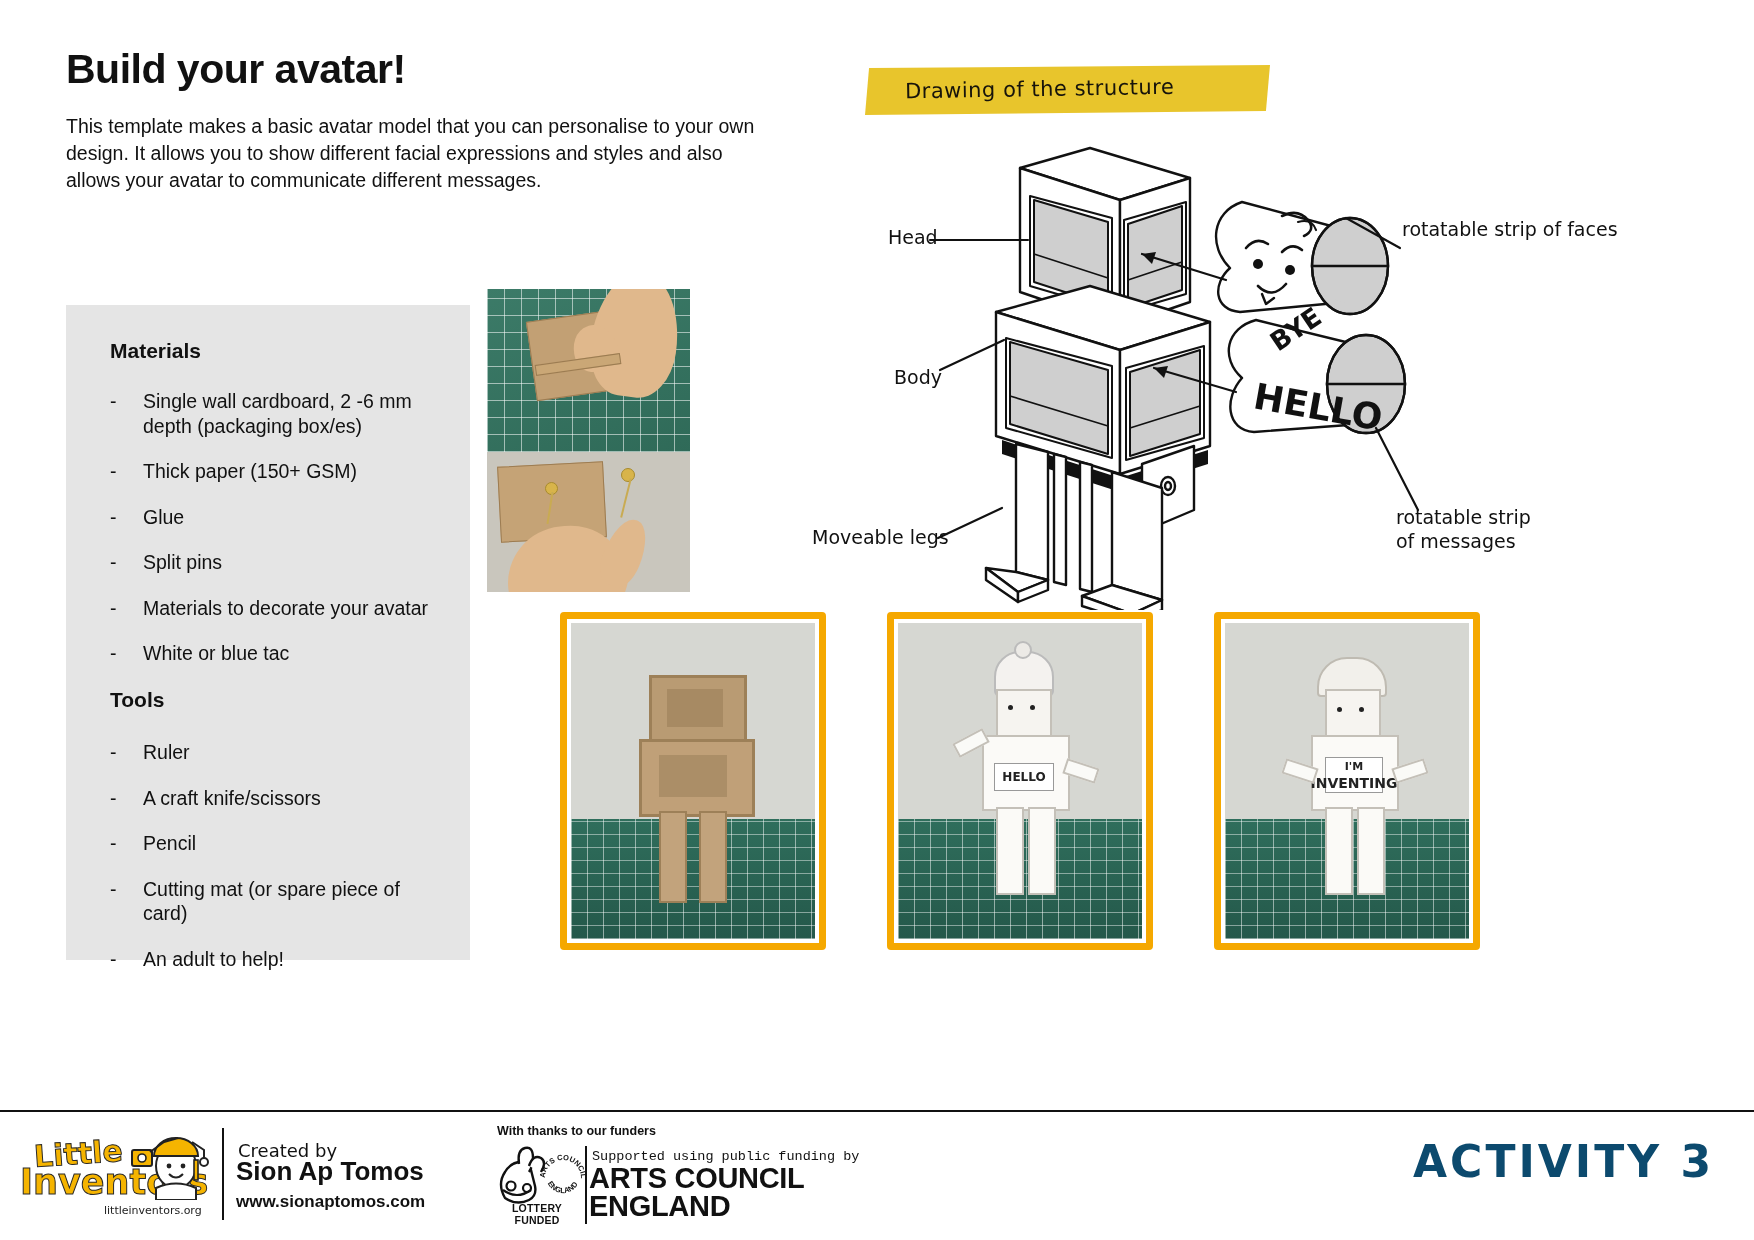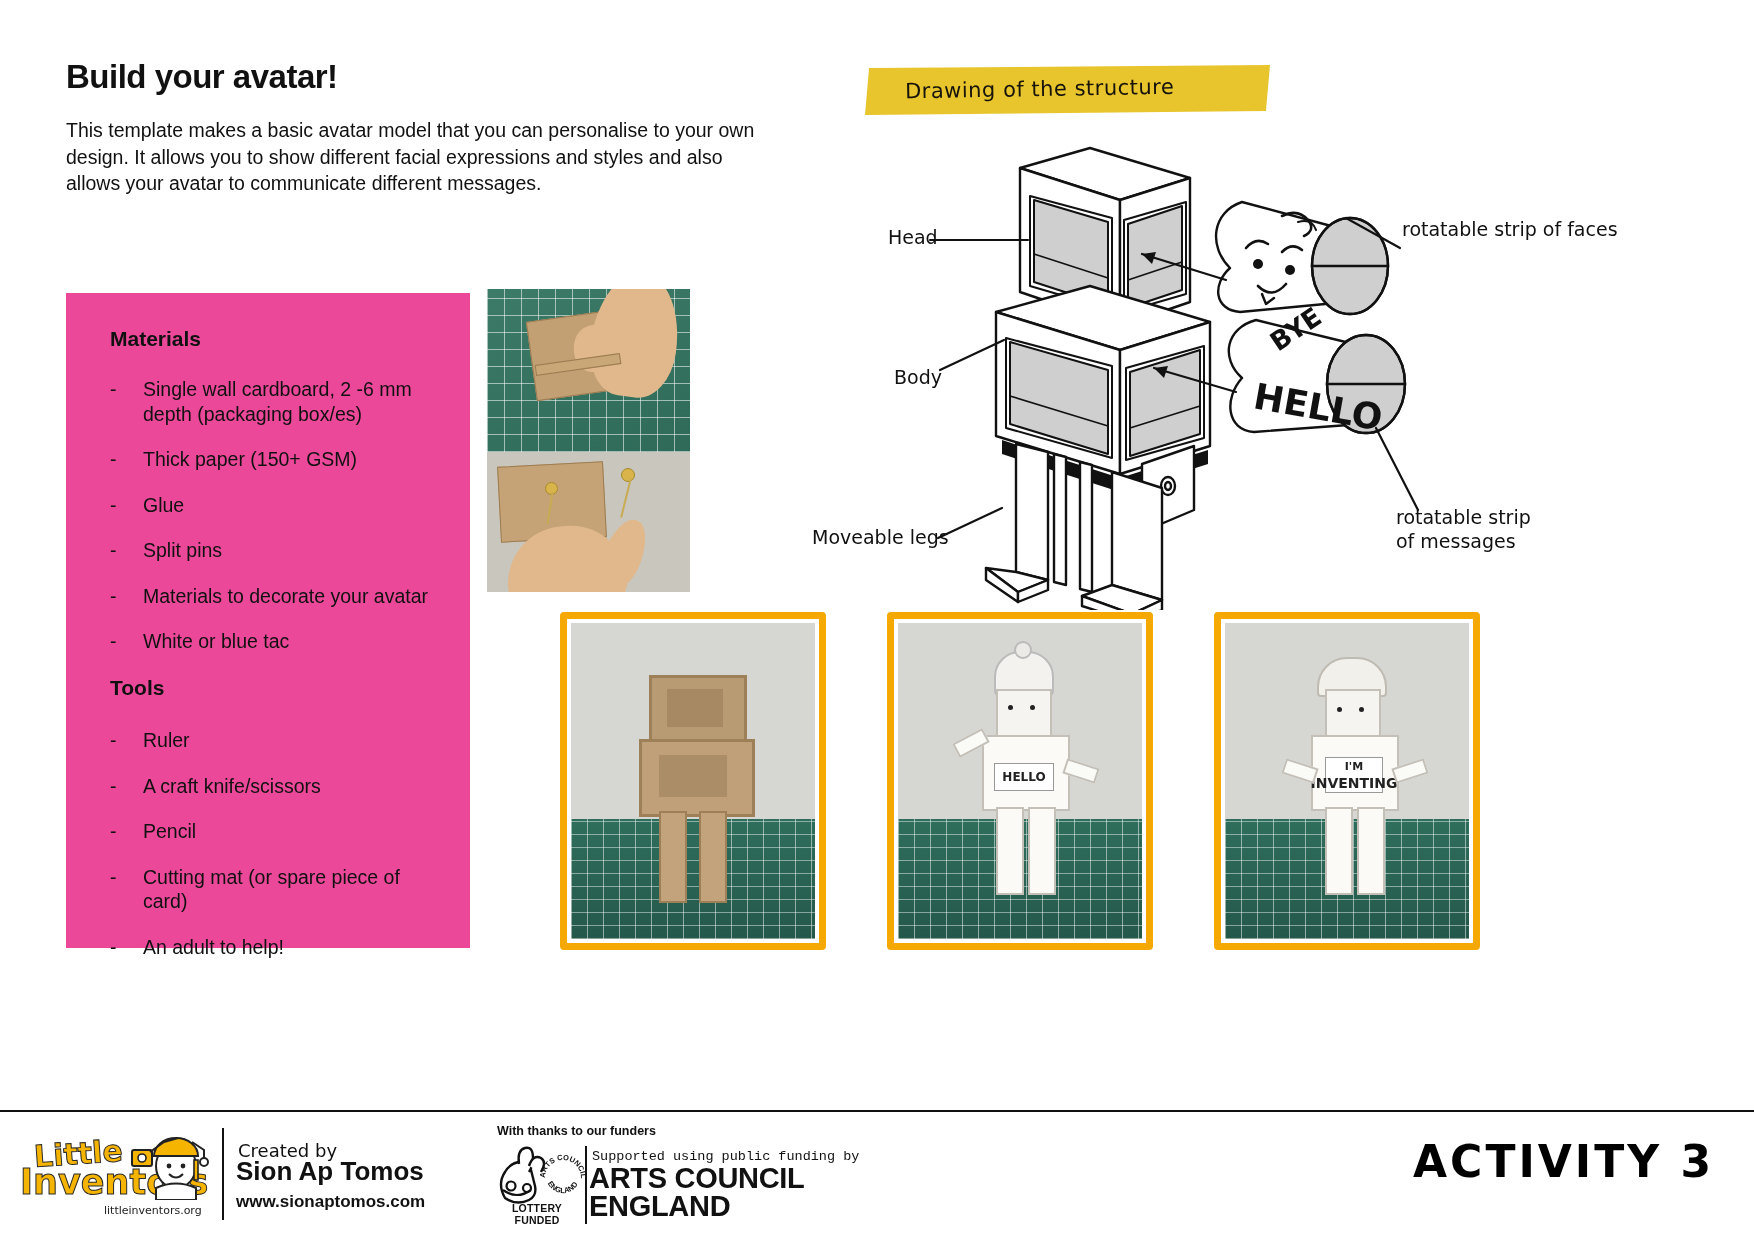--- a/index.html
+++ b/index.html
@@ -9,34 +9,34 @@
     font-family:"Liberation Sans", sans-serif;
     color:#1a1a1a;
     overflow:hidden;
     position:relative;
   }
   .page{position:absolute;inset:0;}
 
   
   .left-col{position:absolute;left:66px;top:48px;width:720px;}
   .title{
-    font-size:33px;font-weight:bold;letter-spacing:-0.5px;
-    margin:12px 0 22px 0;line-height:1.05;color:#111;
+    font-size:41px;font-weight:bold;letter-spacing:-0.5px;
+    margin:0 0 22px 0;line-height:1.05;color:#111;
   }
   .intro{
     font-size:19.5px;line-height:1.38;margin:0;color:#111;width:700px;
   }
   .need-head{
     font-size:24px;font-weight:bold;margin:42px 0 0 0;color:#111;
   }
 
   
   .panel{
-    position:absolute;left:66px;top:293px;width:404px;height:655px;
-    background:#ec4899;
+    position:absolute;left:66px;top:305px;width:404px;height:655px;
+    background:#e5e5e5;
   }
   .panel-inner{padding:34px 26px 0 44px;}
   .panel h3{
     font-size:21px;font-weight:bold;margin:0 0 26px 0;color:#111;
   }
   .panel h3.tools{margin:22px 0 28px 0;}
   .li{
     display:flex;margin-bottom:21px;font-size:19.5px;line-height:1.26;color:#111;
   }
   .li .dash{width:33px;flex:0 0 33px;color:#111;}
@@ -147,21 +147,21 @@
   .ac-sup{
     position:absolute;left:592px;top:37px;font-size:13.5px;color:#111;font-family:Liberation Mono, monospace;
   }
   .ac-name{
     position:absolute;left:589px;top:52px;font-size:29px;font-weight:bold;
     line-height:.98;color:#111;letter-spacing:-.3px;
   }
   .activity{
     position:absolute;right:40px;top:24px;
     font-family:"DejaVu Sans", sans-serif;font-weight:bold;
-    font-size:44px;letter-spacing:3px;color:#000000;
+    font-size:44px;letter-spacing:3px;color:#0c4a6e;
   }
 </style>
 </head>
 <body>
 
 <div class="page">
 
   <div class="left-col">
     <h1 class="title">Build your avatar!</h1>
     <p class="intro">This template makes a basic avatar model that you can personalise to your own design. It allows you to show different facial expressions and styles and also allows your avatar to communicate different messages.</p>

